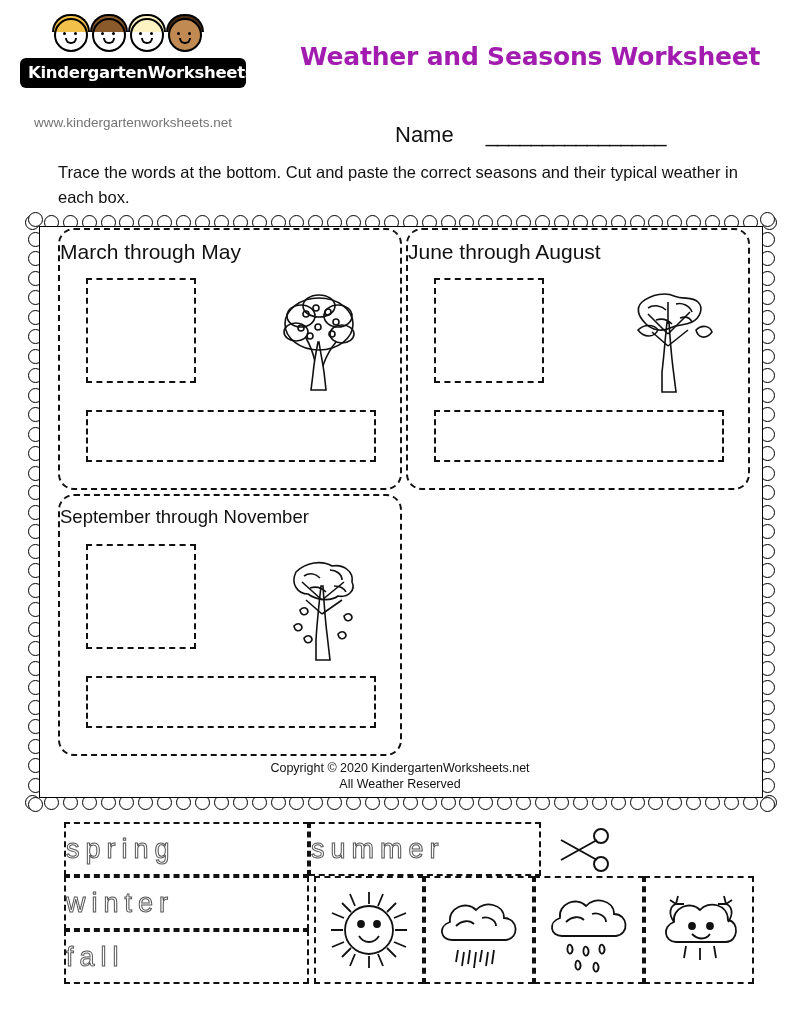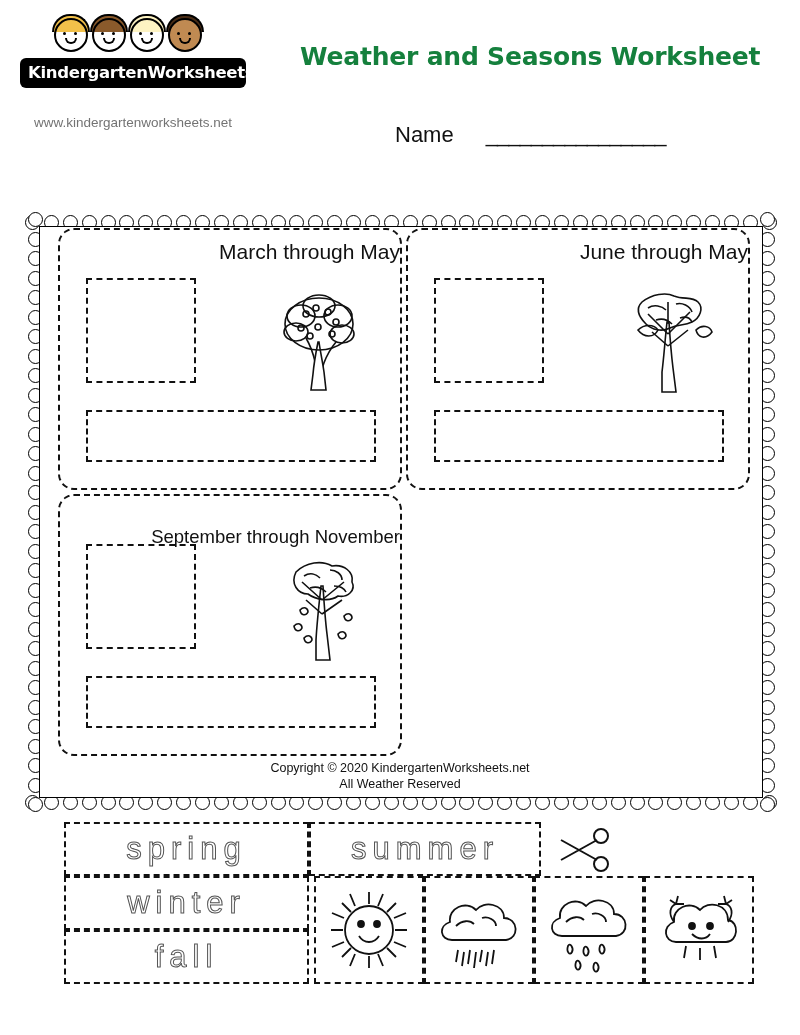--- a/index.html
+++ b/index.html
@@ -54,21 +54,21 @@
   .site-url {
     position: absolute; left: 34px; top: 115px;
     font-size: 13.5px; color: #737373;
     font-family: "Liberation Sans", sans-serif;
   }
 
   .title {
     position: absolute; left: 300px; top: 42px; width: 470px;
     font-family: "DejaVu Sans", sans-serif;
     font-weight: bold; font-size: 25px; letter-spacing: -0.2px;
-    color: #15803d;
+    color: #a21caf;
   }
   .name-line {
     position: absolute; left: 395px; top: 122px;
     font-size: 22px; color: #111; white-space: nowrap;
     font-family: "Liberation Sans", sans-serif;
   }
   .name-line .blank { letter-spacing: -1px; margin-left: 32px; }
 
   .instructions {
     position: absolute; left: 58px; top: 160px; width: 690px;
@@ -108,24 +108,24 @@
     position: absolute; width: 344px; height: 262px;
     border: 2px dashed #111; border-radius: 16px;
   }
   .q1 { left: 8px;   top: 0px; }
   .q2 { left: 356px; top: 0px; }
   .q3 { left: 8px;   top: 266px; }
   .q4 { left: 356px; top: 266px; }
 
   .quad-title {
     position: absolute; top: 10px; left: 0; width: 100%;
-    text-align: right; font-size: 21px; color: #111;
-    font-family: "Liberation Sans", sans-serif;
-  }
-  .quad-title.small { font-size: 18.5px; margin-top: 20px; }
+    text-align: left; font-size: 21px; color: #111;
+    font-family: "Liberation Sans", sans-serif;
+  }
+  .quad-title.small { font-size: 18.5px; }
 
   .cut-box {
     position: absolute; border: 2px dashed #111;
   }
   .cut-box.season { left: 26px; top: 48px; width: 110px; height: 105px; }
   .cut-box.weather { left: 26px; top: 180px; width: 290px; height: 52px; }
 
   
   .tree-wrap { position: absolute; right: 14px; top: 42px; width: 130px; height: 130px; }
 
@@ -136,23 +136,22 @@
     font-family: "Liberation Sans", sans-serif;
   }
 
   
   .strip { position: absolute; left: 64px; top: 822px; width: 672px; height: 182px; }
   .strip-cell {
     position: absolute; border: 2px dashed #111; background: #fff;
   }
   .word {
     position: absolute; width: 100%; top: 50%; transform: translateY(-50%);
-    text-align: center;
-    font-family: "Liberation Sans", sans-serif;
-    font-size: 31px; letter-spacing: 6px;
+    font-family: "Liberation Sans", sans-serif;
+    font-size: 27px; letter-spacing: 6px;
     color: #fff;
     -webkit-text-stroke: 1px #555;
     text-shadow: 0 0 0 #bbb;
   }
   .w-spring { left: 0;   top: 0;   width: 245px; height: 54px; }
   .w-summer { left: 245px; top: 0; width: 232px; height: 54px; }
   .w-scissors { left: 477px; top: 0; width: 88px; height: 54px; border: none; }
   .w-winter  { left: 0;  top: 54px; width: 245px; height: 54px; }
   .w-fall    { left: 0;  top: 108px; width: 245px; height: 54px; }
   .pic-cell { top: 54px; height: 108px; width: 110px; }
@@ -199,20 +198,21 @@
     <div class="logo-banner">
       <span>KindergartenWorksheets</span><span class="net">.net</span>
     </div>
   </div>
   <div class="site-url">www.kindergartenworksheets.net</div>
 
   <div class="title">Weather and Seasons Worksheet</div>
   <div class="name-line">
     <span>Name</span><span class="blank">________________</span>
   </div>
+  <div class="instructions">Trace the words at the bottom. Cut and paste the correct seasons and their typical weather in each box.</div>
 
   <div class="frame">
     <div class="scallop-row top">
       <div class="dot"></div>
         <div class="dot"></div>
         <div class="dot"></div>
         <div class="dot"></div>
         <div class="dot"></div>
         <div class="dot"></div>
         <div class="dot"></div>
@@ -385,21 +385,21 @@
             <circle cx="45" cy="56" r="3"></circle>
               <circle cx="62" cy="55" r="3"></circle>
             <circle cx="76" cy="62" r="3"></circle>
               <circle cx="54" cy="64" r="3"></circle>
           </g>
         </svg>
       </div>
     </div>
 
     <div class="quad q2">
-      <div class="quad-title">June through May</div>
+      <div class="quad-title">June through August</div>
       <div class="cut-box season"></div>
       <div class="cut-box weather"></div>
       <div class="tree-wrap">
         <svg width="130" height="130" viewBox="0 0 130 130">
           <g fill="none" stroke="#111" stroke-width="1.6">
             <path d="M58 120 L72 120 L69 96 C67 80, 66 66, 65 50 L63 50 C61 68, 60 84, 58 100 Z" fill="#fff"></path>
             <path d="M64 62 L44 42 M64 62 L86 40 M64 74 L48 60 M64 74 L84 58 M64 52 L64 30"></path>
             <path d="M38 30 C48 22, 62 20, 70 24 C80 28, 88 24, 94 30 C100 36, 96 46, 88 50 C80 54, 74 52, 66 56 C58 60, 48 58, 42 52 C34 44, 32 36, 38 30 Z"></path>
             <path d="M44 36 C50 32, 58 34, 62 38 M72 32 C78 30, 86 34, 88 40 M52 48 C58 46, 64 48, 68 52 M76 46 C82 44, 86 46, 88 50"></path>
             <path d="M34 58 C40 52, 50 52, 54 58 C50 66, 40 66, 34 58 Z"></path>

